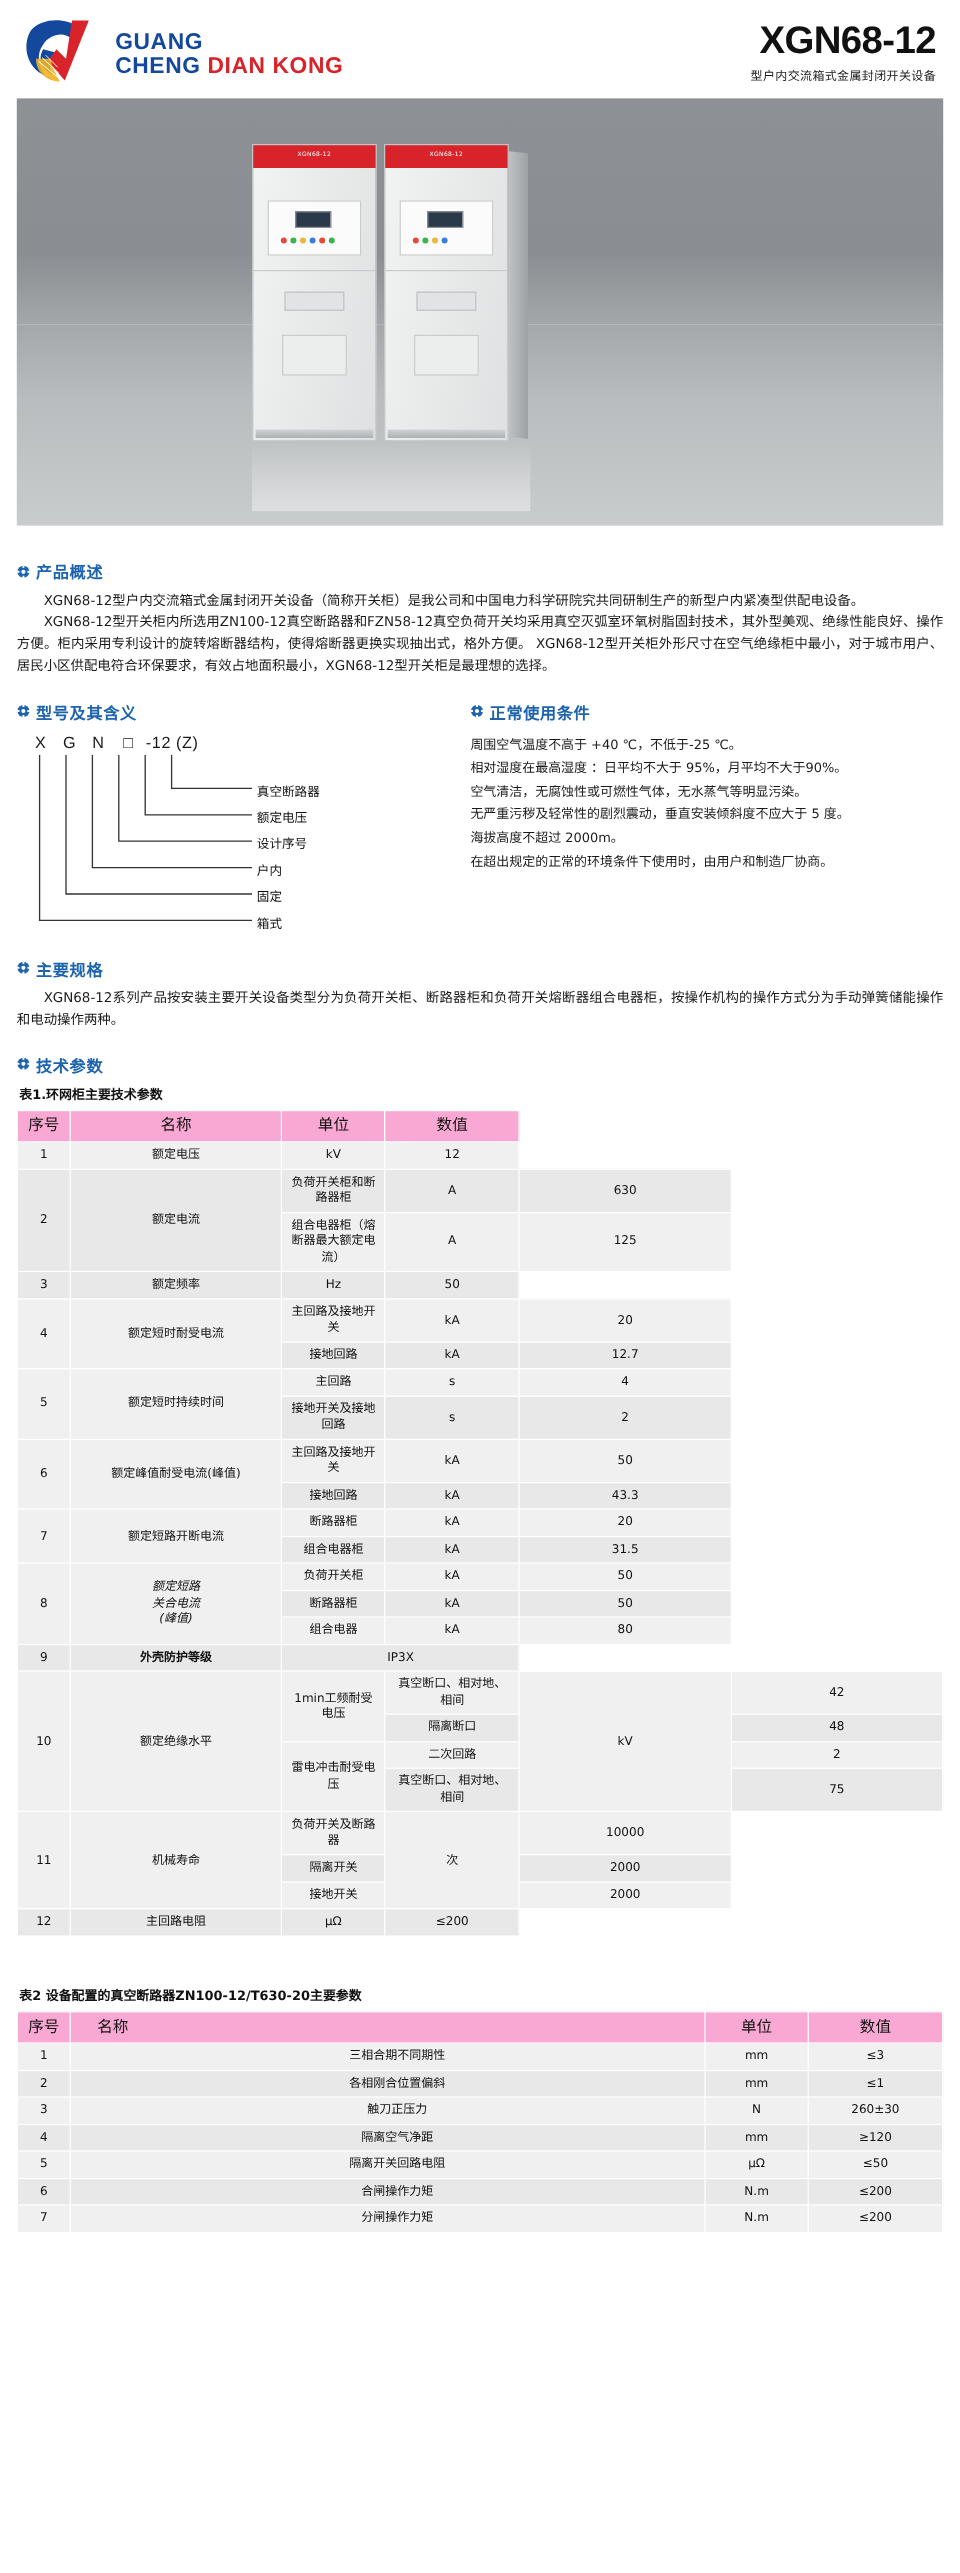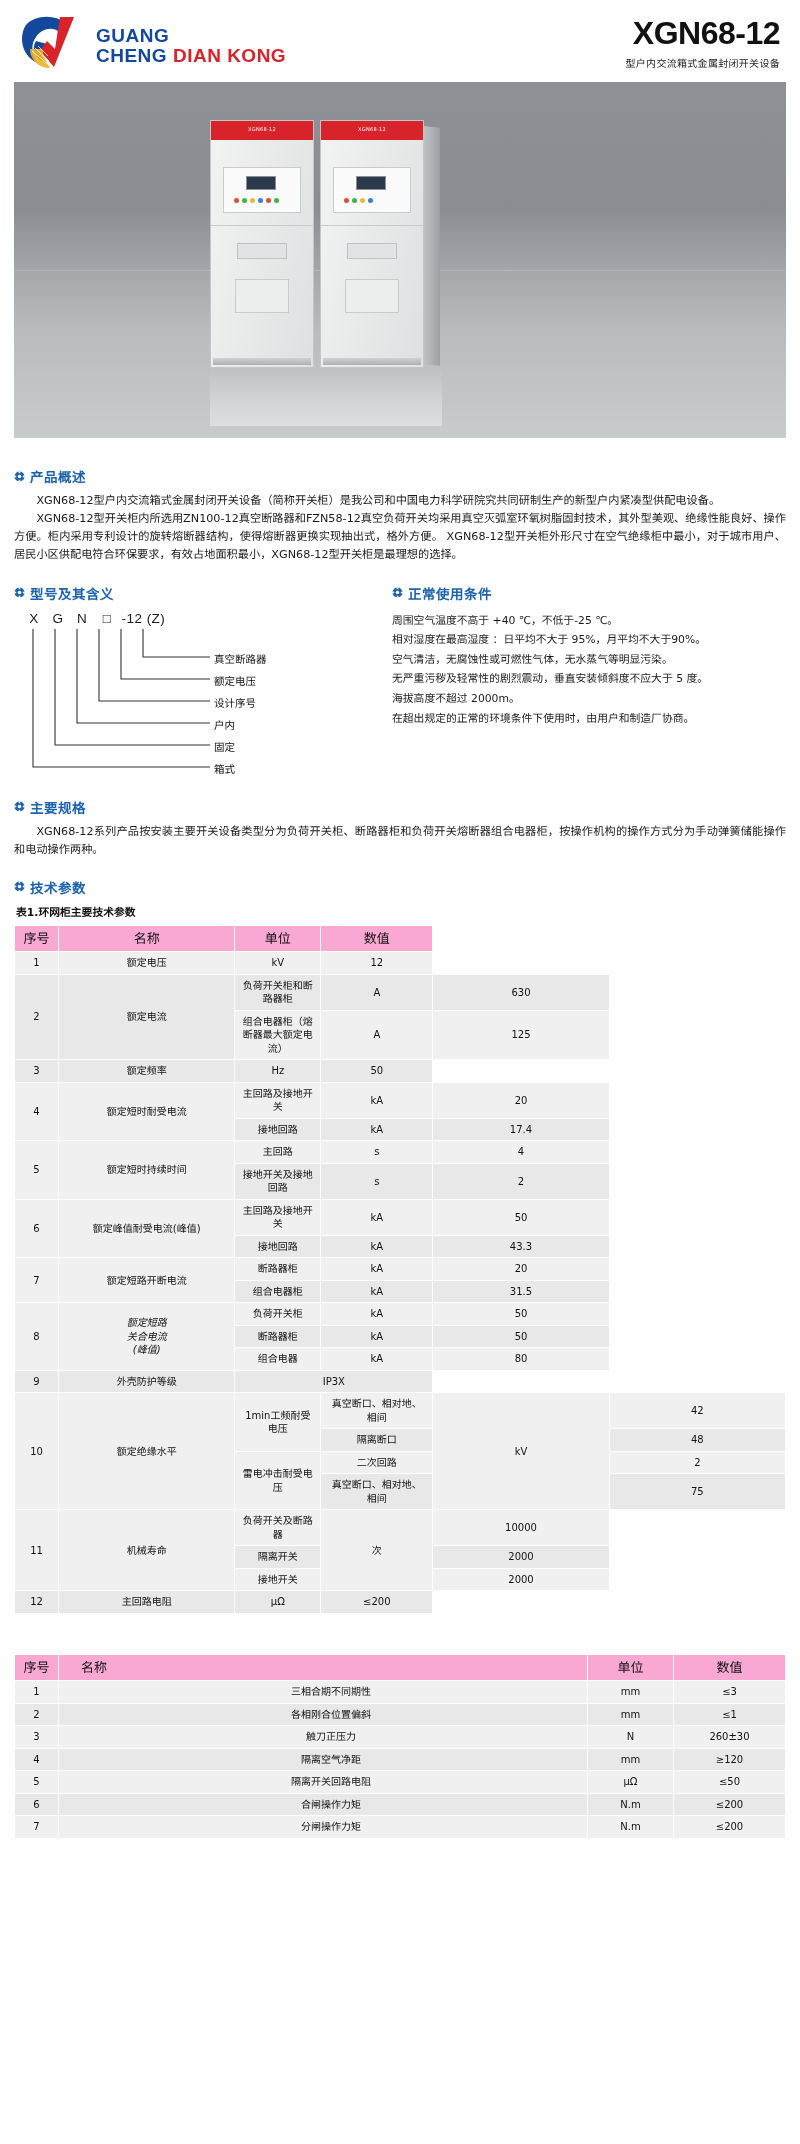--- a/index.html
+++ b/index.html
@@ -414,21 +414,21 @@
           <tr>
             <td rowspan="2">4</td>
             <td rowspan="2" class="l" style="white-space: pre-line;">额定短时耐受电流</td>
             <td class="l">主回路及接地开关</td>
             <td>kA</td>
             <td>20</td>
           </tr>
           <tr class="alt">
             <td class="l">接地回路</td>
             <td>kA</td>
-            <td>17.4</td>
+            <td>12.7</td>
           </tr>
           <tr>
             <td rowspan="2">5</td>
             <td rowspan="2" class="l" style="white-space: pre-line;">额定短时持续时间</td>
             <td class="l">主回路</td>
             <td>s</td>
             <td>4</td>
           </tr>
           <tr class="alt">
             <td class="l">接地开关及接地回路</td>
@@ -473,21 +473,21 @@
             <td>kA</td>
             <td>50</td>
           </tr>
           <tr>
             <td class="l" colspan="1" rowspan="1">组合电器</td>
             <td>kA</td>
             <td>80</td>
           </tr>
           <tr class="alt">
             <td rowspan="1">9</td>
-            <td rowspan="1" class="l" colspan="1" style="white-space: pre-line;">外壳防护等级</td>
+            <td rowspan="1" class="l" colspan="1" style="white-space: pre-line; font-weight: bold;">外壳防护等级</td>
             <td colspan="2">IP3X</td>
           </tr>
           <tr>
             <td rowspan="4">10</td>
             <td rowspan="4" class="l" style="white-space: pre-line;">额定绝缘水平</td>
             <td class="l" rowspan="2">1min工频耐受电压</td>
             <td class="l">真空断口、相对地、相间</td>
             <td rowspan="4">kV</td>
             <td>42</td>
           </tr>
@@ -523,20 +523,21 @@
             <td rowspan="1">12</td>
             <td rowspan="1" class="l" colspan="1" style="white-space: pre-line; text-align: center;">主回路电阻</td>
             <td>μΩ</td>
             <td>≤200</td>
           </tr>
         </tbody>
     </table>
 
     <div class="spacer-40"></div>
 
+    <div class="tbl-caption">表2 设备配置的真空断路器ZN100-12/T630-20主要参数</div>
     <table class="spec">
       <colgroup>
         <col class="col-idx">
           <col>
           <col class="col-unit">
           <col class="col-val">
       </colgroup>
       <thead>
         <tr>
           <th>序号</th>

